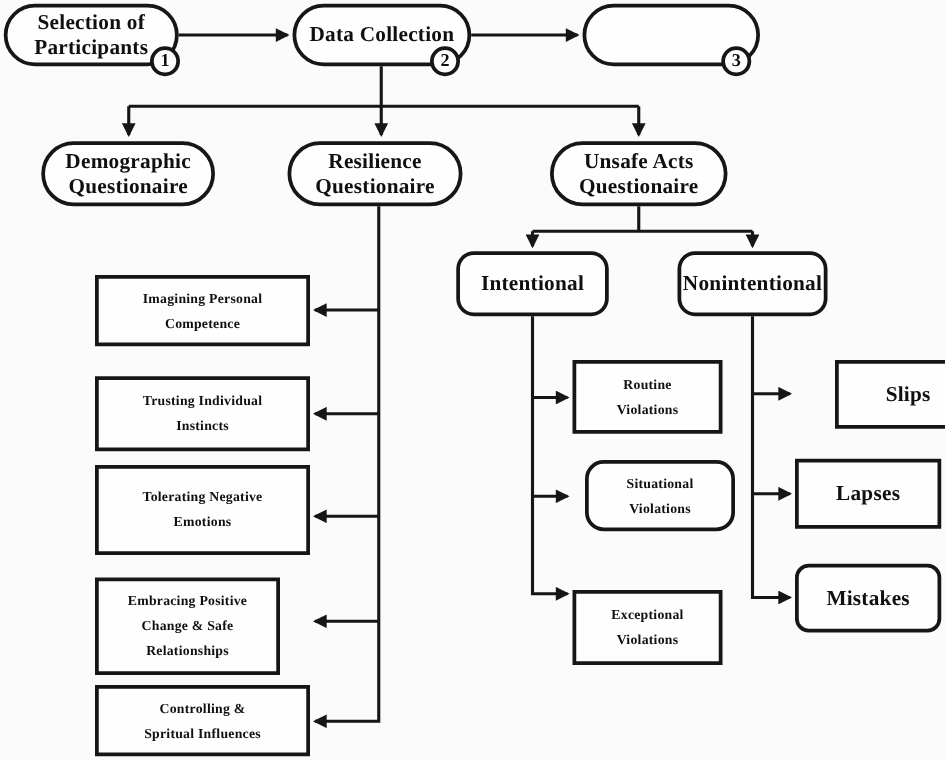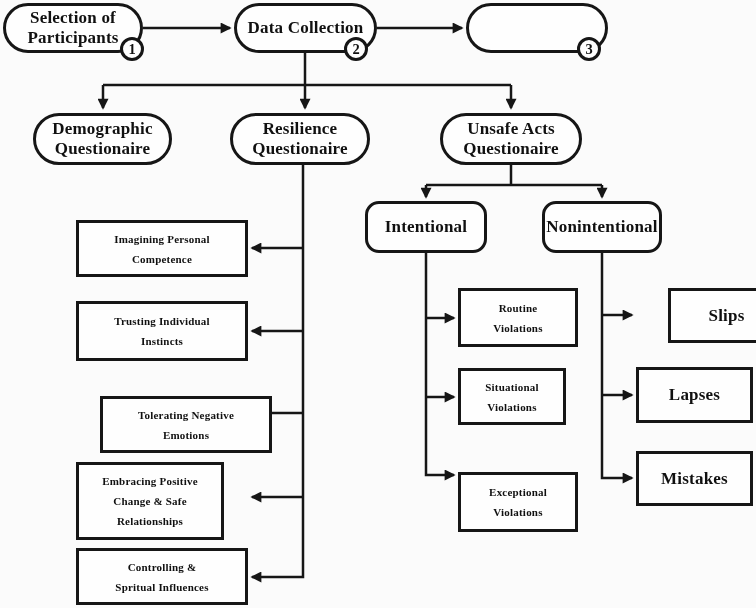--- a/index.html
+++ b/index.html
@@ -94,21 +94,21 @@
   </div>
 
   <div class="node rect f15" style="left:76px;top:220px;width:172px;height:57px;">
     <span class="lbl">Imagining Personal
 Competence</span>
   </div>
   <div class="node rect f15" style="left:76px;top:301px;width:172px;height:60px;">
     <span class="lbl">Trusting Individual
 Instincts</span>
   </div>
-  <div class="node rect f15" style="left:76px;top:396px;width:172px;height:57px;margin-left:24px;">
+  <div class="node rect f15" style="left:76px;top:372px;width:172px;height:72px;">
     <span class="lbl">Tolerating Negative
 Emotions</span>
   </div>
   <div class="node rect f15" style="left:76px;top:462px;width:148px;height:78px;">
     <span class="lbl">Embracing Positive
 Change &amp; Safe
 Relationships</span>
   </div>
   <div class="node rect f15" style="left:76px;top:548px;width:172px;height:57px;">
     <span class="lbl">Controlling &amp;
@@ -119,32 +119,32 @@
     <span class="lbl">Intentional</span>
   </div>
   <div class="node round f17" style="left:542px;top:201px;width:120px;height:52px;">
     <span class="lbl">Nonintentional</span>
   </div>
 
   <div class="node rect f15" style="left:458px;top:288px;width:120px;height:59px;">
     <span class="lbl">Routine
 Violations</span>
   </div>
-  <div class="node rect f15" style="left:458px;top:368px;width:108px;height:57px;">
+  <div class="node rect f15" style="left:468px;top:368px;width:120px;height:57px;border-radius:15px;">
     <span class="lbl">Situational
 Violations</span>
   </div>
   <div class="node rect f15" style="left:458px;top:445px;width:120px;height:60px;margin-top:27px;">
     <span class="lbl">Exceptional
 Violations</span>
   </div>
 
   <div class="node rect f17" style="left:668px;top:288px;width:117px;height:55px;">
     <span class="lbl">Slips</span>
   </div>
   <div class="node rect f17" style="left:636px;top:367px;width:117px;height:56px;">
     <span class="lbl">Lapses</span>
   </div>
-  <div class="node rect f17" style="left:636px;top:451px;width:117px;height:55px;">
+  <div class="node rect f17" style="left:636px;top:451px;width:117px;height:55px;border-radius:11px;">
     <span class="lbl">Mistakes</span>
   </div>
 
 </div>
 
 </body></html>

